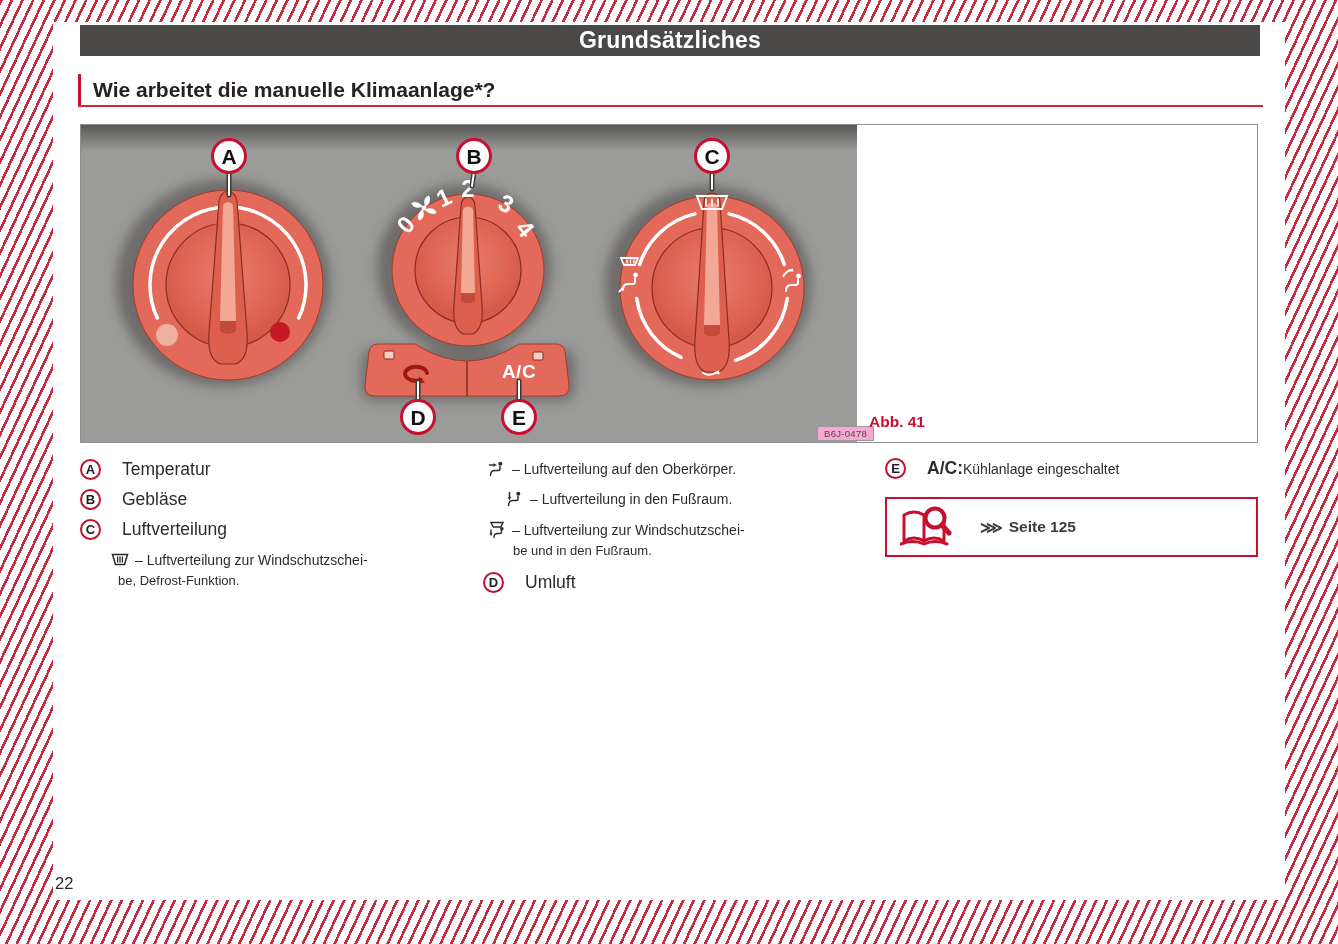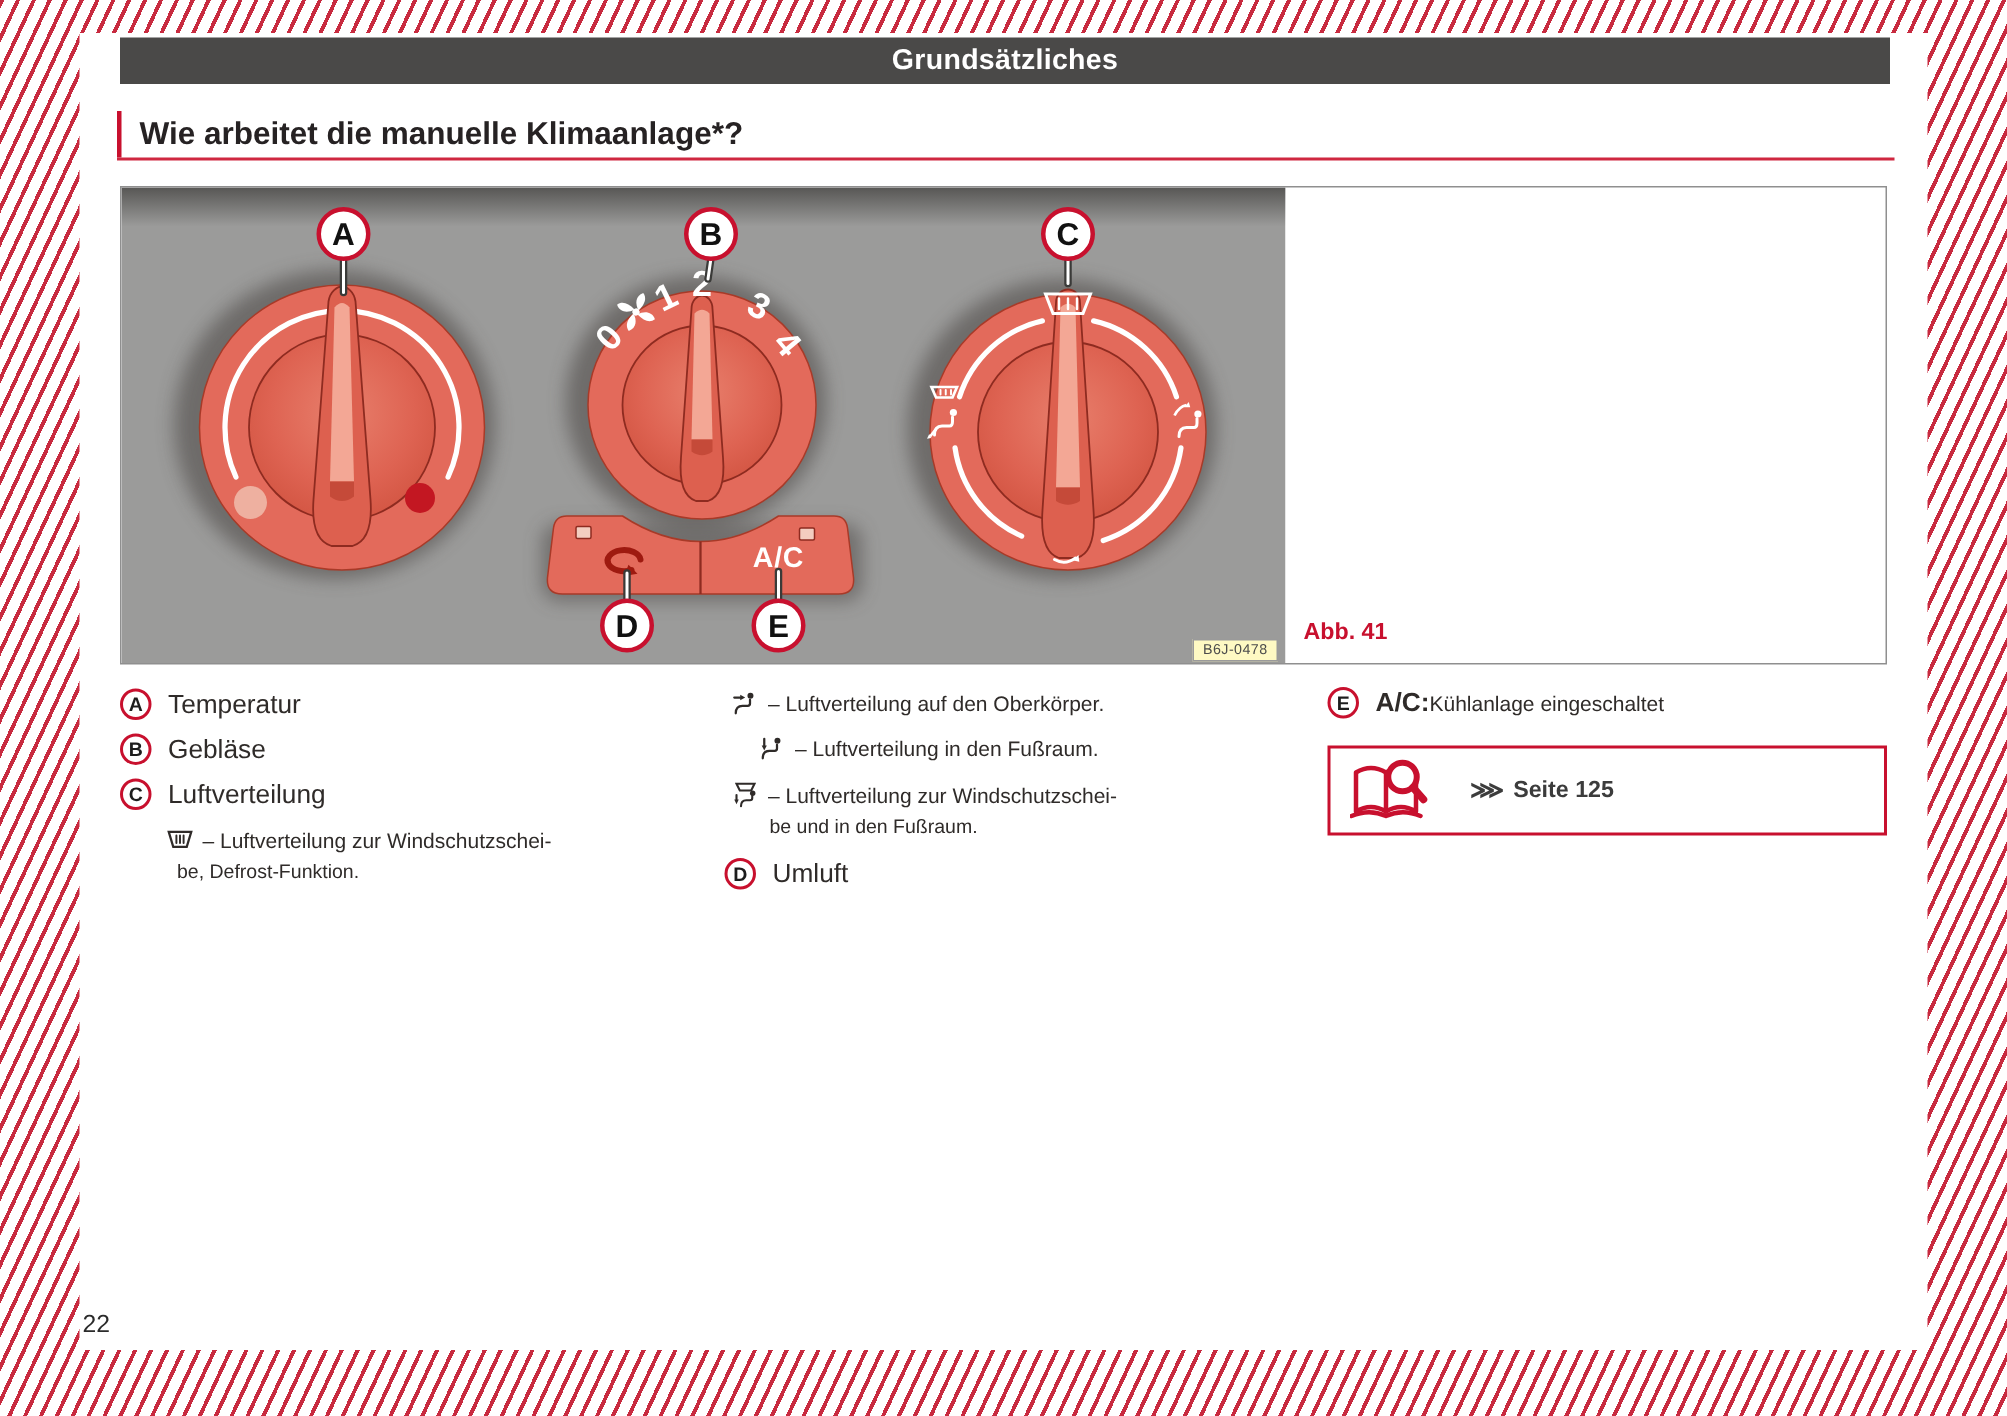--- a/index.html
+++ b/index.html
@@ -11,55 +11,55 @@
       #ffffff;
     font-family:"Liberation Sans", sans-serif;
     color:#2f2b29;
   }
   .abs{position:absolute;}
   .sheet{left:53px;top:22px;width:1232px;height:878px;background:#fff;}
 
   .header-bar{
     left:80px;top:25px;width:1180px;height:31px;background:#4a4948;
     display:flex;align-items:center;justify-content:center;
-    color:#fff;font-weight:bold;font-size:19px;letter-spacing:.2px;
+    color:#fff;font-weight:bold;font-size:23px;letter-spacing:.2px;
   }
 
   .section-title{
     left:78px;top:74px;width:1185px;height:31px;
     border-left:3px solid #c8102e;
     display:flex;align-items:center;
     padding-left:12px;box-sizing:border-box;
     font-weight:bold;font-size:21px;color:#262223;
   }
   .title-underline{left:78px;top:105px;width:1185px;height:2px;background:#cf2740;}
 
   .figure-frame{
     left:80px;top:124px;width:1178px;height:319px;background:#fff;
     border:1px solid #8f8f8f;box-sizing:border-box;
   }
   .panel-svg{position:absolute;left:0;top:0;}
   .part-tag{
-    position:absolute;left:714px;top:301px;
-    background:#fef9c3;border:1px solid #9a9a9a;
+    position:absolute;left:736px;top:301px;
+    background:#f9a8d4;border:1px solid #9a9a9a;
     font-size:9.5px;color:#4c4c4c;padding:1px 6px;letter-spacing:.3px;
   }
   .figure-caption{
     position:absolute;left:788px;top:288px;
     font-weight:bold;font-size:15.5px;color:#c8102e;
   }
 
   .legend-row{position:absolute;display:flex;align-items:center;}
   .key-circle{
     width:21px;height:21px;border:2px solid #c8102e;border-radius:50%;
     background:#fff;box-sizing:border-box;flex:0 0 auto;
     display:flex;align-items:center;justify-content:center;
     font-weight:bold;font-size:13px;color:#1d1d1d;
   }
-  .legend-label{margin-left:11px;font-size:17.5px;color:#2f2b29;}
+  .legend-label{margin-left:21px;font-size:17.5px;color:#2f2b29;}
   .legend-text{font-size:14px;color:#2f2b29;}
   .sub-icon{flex:0 0 auto;margin-right:5px;}
   .sub-line2{position:absolute;font-size:13px;color:#2f2b29;}
   .bold{font-weight:bold;}
 
   .ref-box{
     left:885px;top:497px;width:373px;height:60px;
     border:2.5px solid #c8102e;box-sizing:border-box;background:#fff;
     display:flex;align-items:center;
   }

